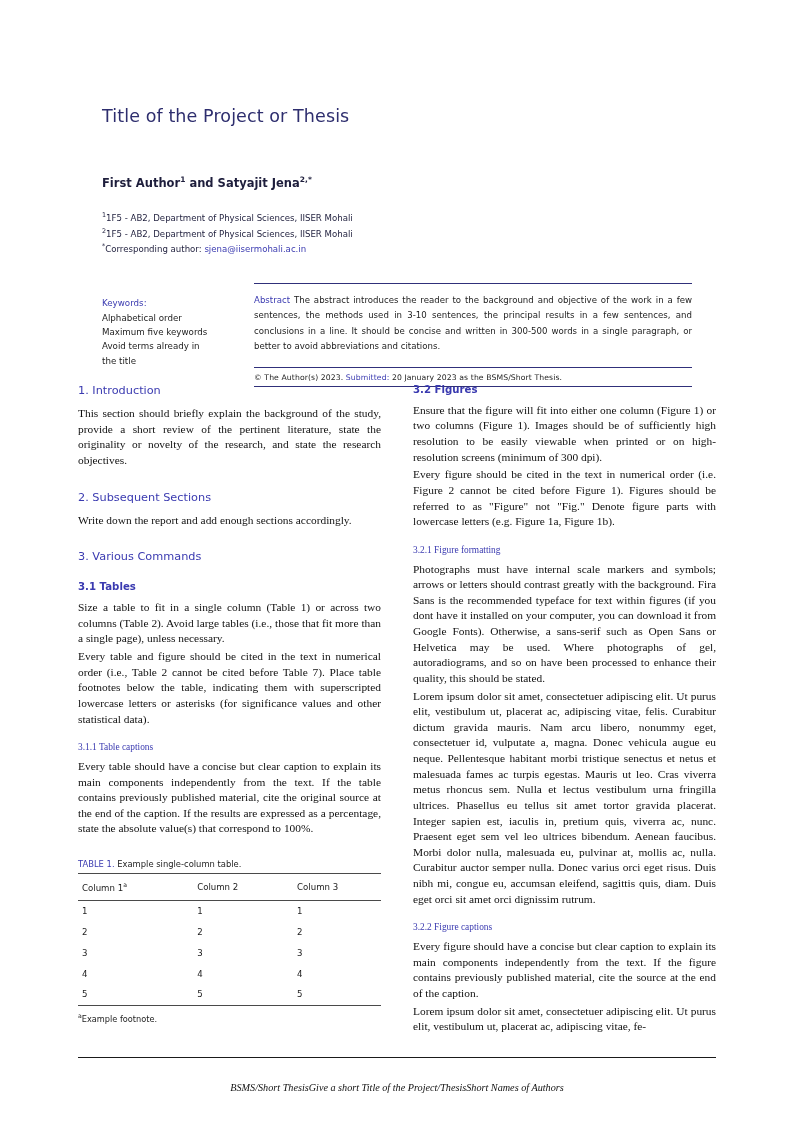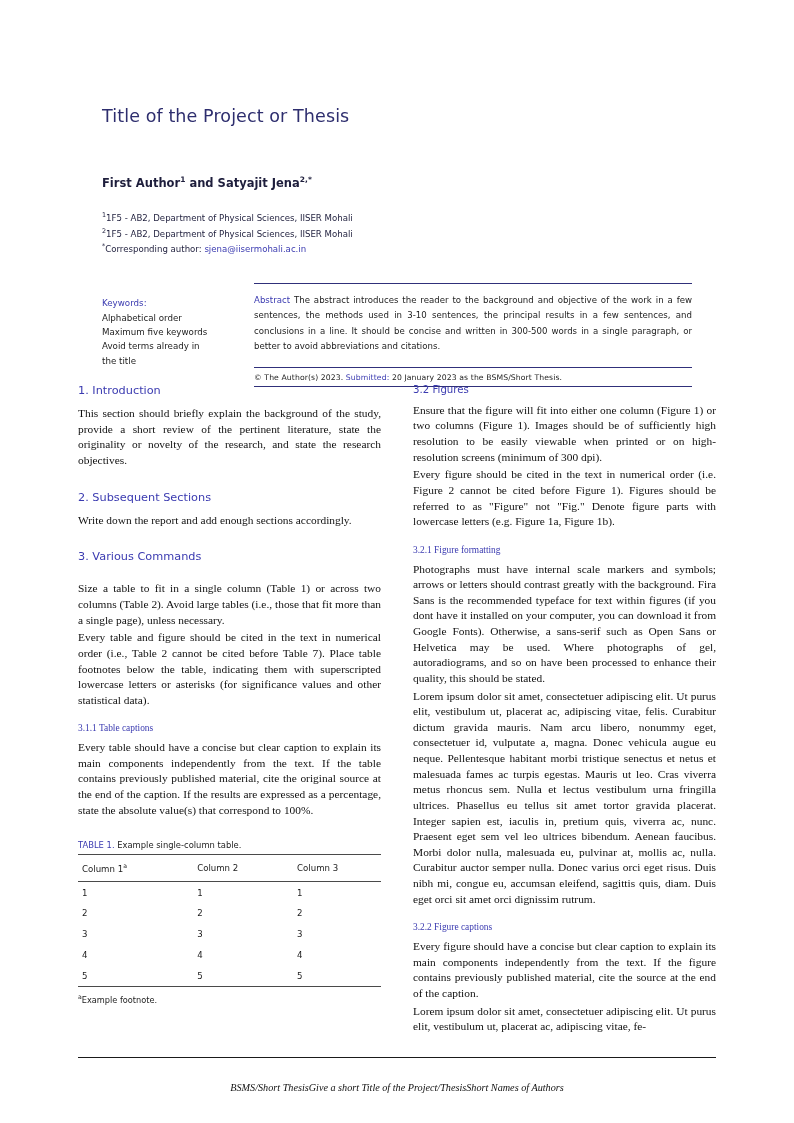--- a/index.html
+++ b/index.html
@@ -126,21 +126,21 @@
     font-family: "DejaVu Sans", sans-serif;
     font-size: 11.3px;
     font-weight: 400;
     color: #3a3ab0;
     margin: 0 0 8px 0;
     line-height: 1.25;
   }
   h3.subsec {
     font-family: "DejaVu Sans", sans-serif;
     font-size: 10.2px;
-    font-weight: 400;
+    font-weight: 700;
     color: #3a3ab0;
     margin: 0 0 6px 0;
     line-height: 1.25;
   }
   h4.subsubsec {
     font-family: Liberation Serif, serif;
     font-size: 9.4px;
     font-weight: 400;
     color: #3a3ab0;
     margin: 0 0 5px 0;
@@ -284,20 +284,21 @@
 
       <h2 class="sec">2. Subsequent Sections</h2>
       <p class="body">Write down the report and add enough sections accordingly.</p>
 
       <div class="sec-gap"></div>
 
       <h2 class="sec">3. Various Commands</h2>
 
       <div class="sec-gap-xs"></div>
 
+      <h3 class="subsec">3.1 Tables</h3>
       <p class="body">Size a table to fit in a single column (Table 1) or across two columns (Table 2). Avoid large tables (i.e., those that fit more than a single page), unless necessary.</p>
       <p class="body">Every table and figure should be cited in the text in numerical order (i.e., Table 2 cannot be cited before Table 7). Place table footnotes below the table, indicating them with superscripted lowercase letters or asterisks (for significance values and other statistical data).</p>
 
       <div class="sec-gap-sm"></div>
 
       <h4 class="subsubsec">3.1.1 Table captions</h4>
       <p class="body">Every table should have a concise but clear caption to explain its main components independently from the text. If the table contains previously published material, cite the original source at the end of the caption. If the results are expressed as a percentage, state the absolute value(s) that correspond to 100%.</p>
 
       <div class="table-block">
         <div class="table-caption">

